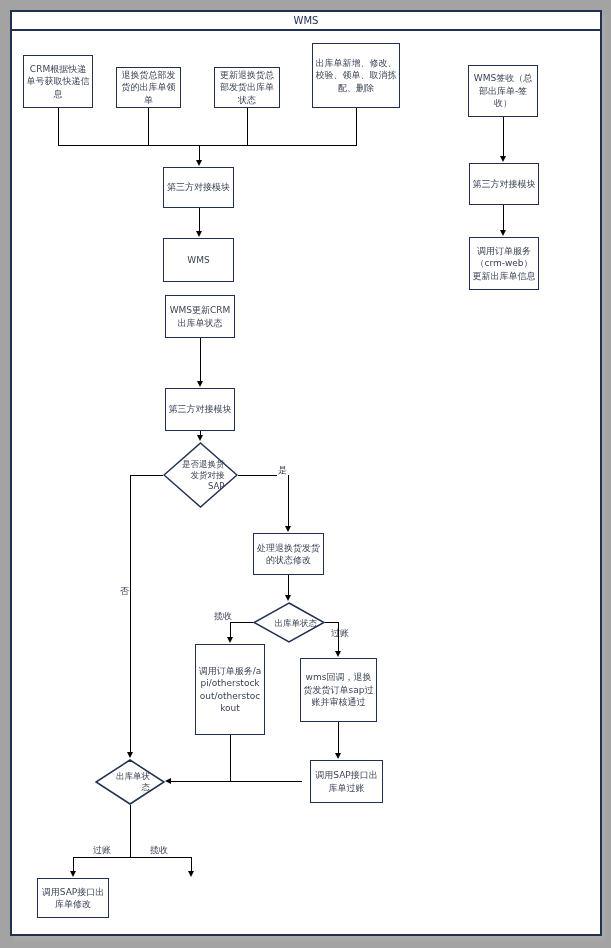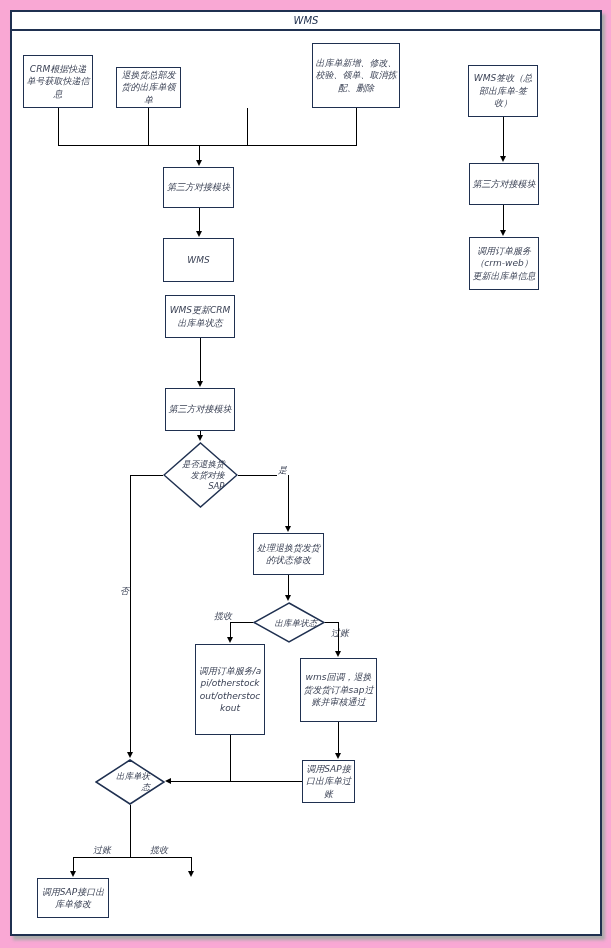--- a/index.html
+++ b/index.html
@@ -1,17 +1,17 @@
 <!DOCTYPE html>
 <html><head>
 <meta charset="utf-8">
 <style>
   html,body{margin:0;padding:0;background:#ffffff;}
-  .canvas{position:relative;width:611px;height:948px;background:#f9a8d4;overflow:hidden;
-          font-family:"DejaVu Sans","Liberation Sans",sans-serif;font-style:italic;}
+  .canvas{position:relative;width:611px;height:948px;background:#a3a3a3;overflow:hidden;
+          font-family:"DejaVu Sans","Liberation Sans",sans-serif;}
   .frame{position:absolute;left:10px;top:10px;width:592px;height:926px;box-sizing:border-box;
          border:2px solid #1f3050;background:#fff;box-shadow:3px 4px 3px #aaaaaa;}
   .titlebar{position:absolute;left:0;top:0;width:100%;height:19px;box-sizing:border-box;
             border-bottom:2px solid #1f3050;display:flex;align-items:center;justify-content:center;
             font-size:10px;color:#20304f;}
   .node{position:absolute;background:#fff;border:1.5px solid #1f3050;box-sizing:border-box;
         display:flex;align-items:center;justify-content:center;text-align:center;
         font-size:9px;line-height:12.5px;color:#3c4356;padding:1px 2px;word-break:break-all;}
   .diamond{position:absolute;}
   .diamond svg{position:absolute;left:0;top:0;display:block;}
@@ -29,20 +29,21 @@
 <body>
 
 <div class="canvas">
 
   <div class="frame">
     <div class="titlebar">WMS</div>
   </div>
 
   <div class="node" style="left:23px;top:55px;width:70px;height:53px;">CRM根据快递单号获取快递信息</div>
   <div class="node" style="left:116px;top:67px;width:65px;height:41px;">退换货总部发货的出库单领单</div>
+  <div class="node" style="left:214px;top:67px;width:66px;height:41px;">更新退换货总部发货出库单状态</div>
   <div class="node" style="left:312px;top:43px;width:88px;height:65px;">出库单新增、修改、校验、领单、取消拣配、删除</div>
   <div class="node" style="left:468px;top:65px;width:70px;height:52px;">WMS签收（总部出库单-签收）</div>
 
   <div class="vl" style="left:58px;top:108px;height:37px;"></div>
   <div class="vl" style="left:148px;top:108px;height:37px;"></div>
   <div class="vl" style="left:247px;top:108px;height:37px;"></div>
   <div class="vl" style="left:356px;top:108px;height:37px;"></div>
   <div class="hl" style="left:58px;top:145px;width:299px;"></div>
   <div class="vl" style="left:199px;top:145px;height:16px;"></div>
   <div class="arr-down" style="left:195.5px;top:160px;"></div>
@@ -86,21 +87,21 @@
   <div class="arr-down" style="left:226.5px;top:637px;"></div>
   <div class="node" style="left:195px;top:644px;width:70px;height:91px;">调用订单服务/api/otherstockout/otherstockout</div>
 
   <div class="hl" style="left:325px;top:622px;width:13px;"></div>
   <div class="elabel" style="left:330px;top:627px;">过账</div>
   <div class="vl" style="left:338px;top:622px;height:30px;"></div>
   <div class="arr-down" style="left:334.5px;top:651px;"></div>
   <div class="node" style="left:300px;top:658px;width:77px;height:64px;text-align:center;">wms回调，退换货发货订单sap过账并审核通过</div>
   <div class="vl" style="left:338px;top:722px;height:32px;"></div>
   <div class="arr-down" style="left:334.5px;top:753px;"></div>
-  <div class="node" style="left:302px;top:760px;width:53px;height:43px;">调用SAP接口出库单过账</div>
+  <div class="node" style="left:310px;top:760px;width:73px;height:43px;">调用SAP接口出库单过账</div>
 
   <div class="hl" style="left:171px;top:781px;width:131px;"></div>
   <div class="arr-left" style="left:165px;top:777.5px;"></div>
   <div class="vl" style="left:230px;top:735px;height:46px;"></div>
 
   <div class="hl" style="left:130px;top:475px;width:33px;"></div>
   <div class="vl" style="left:130px;top:475px;height:279px;"></div>
   <div class="elabel" style="left:119px;top:585px;">否</div>
   <div class="arr-down" style="left:126.5px;top:752px;"></div>
 

